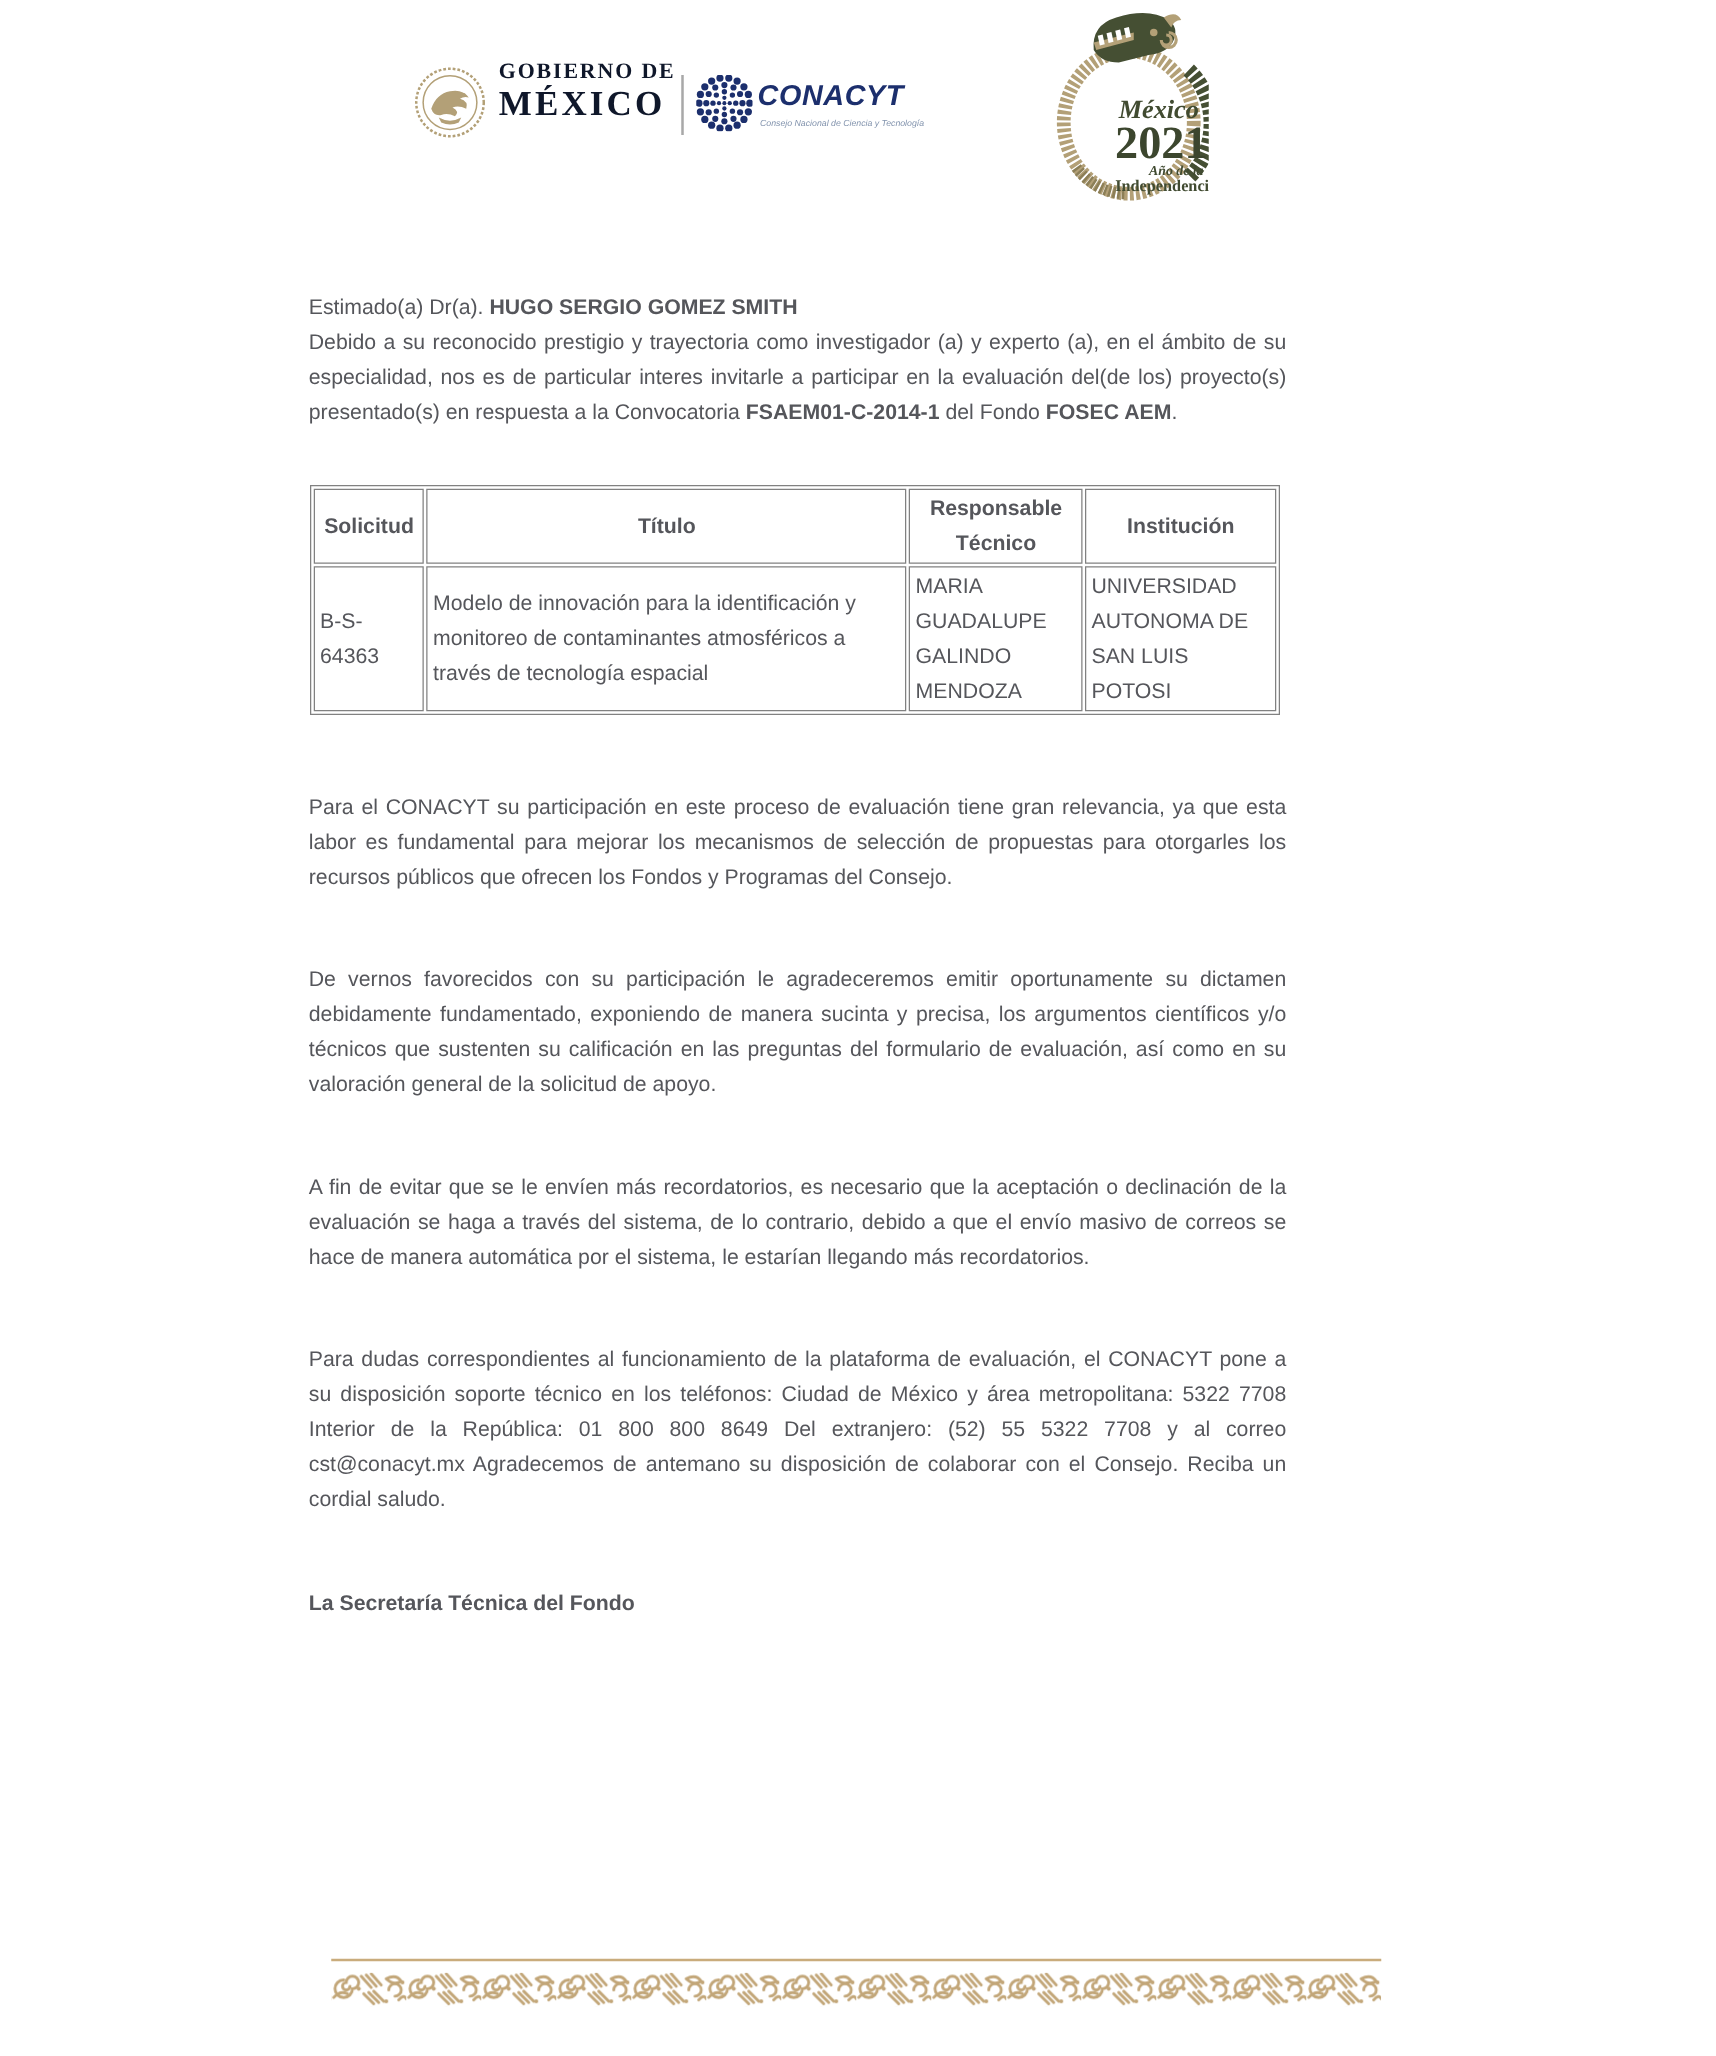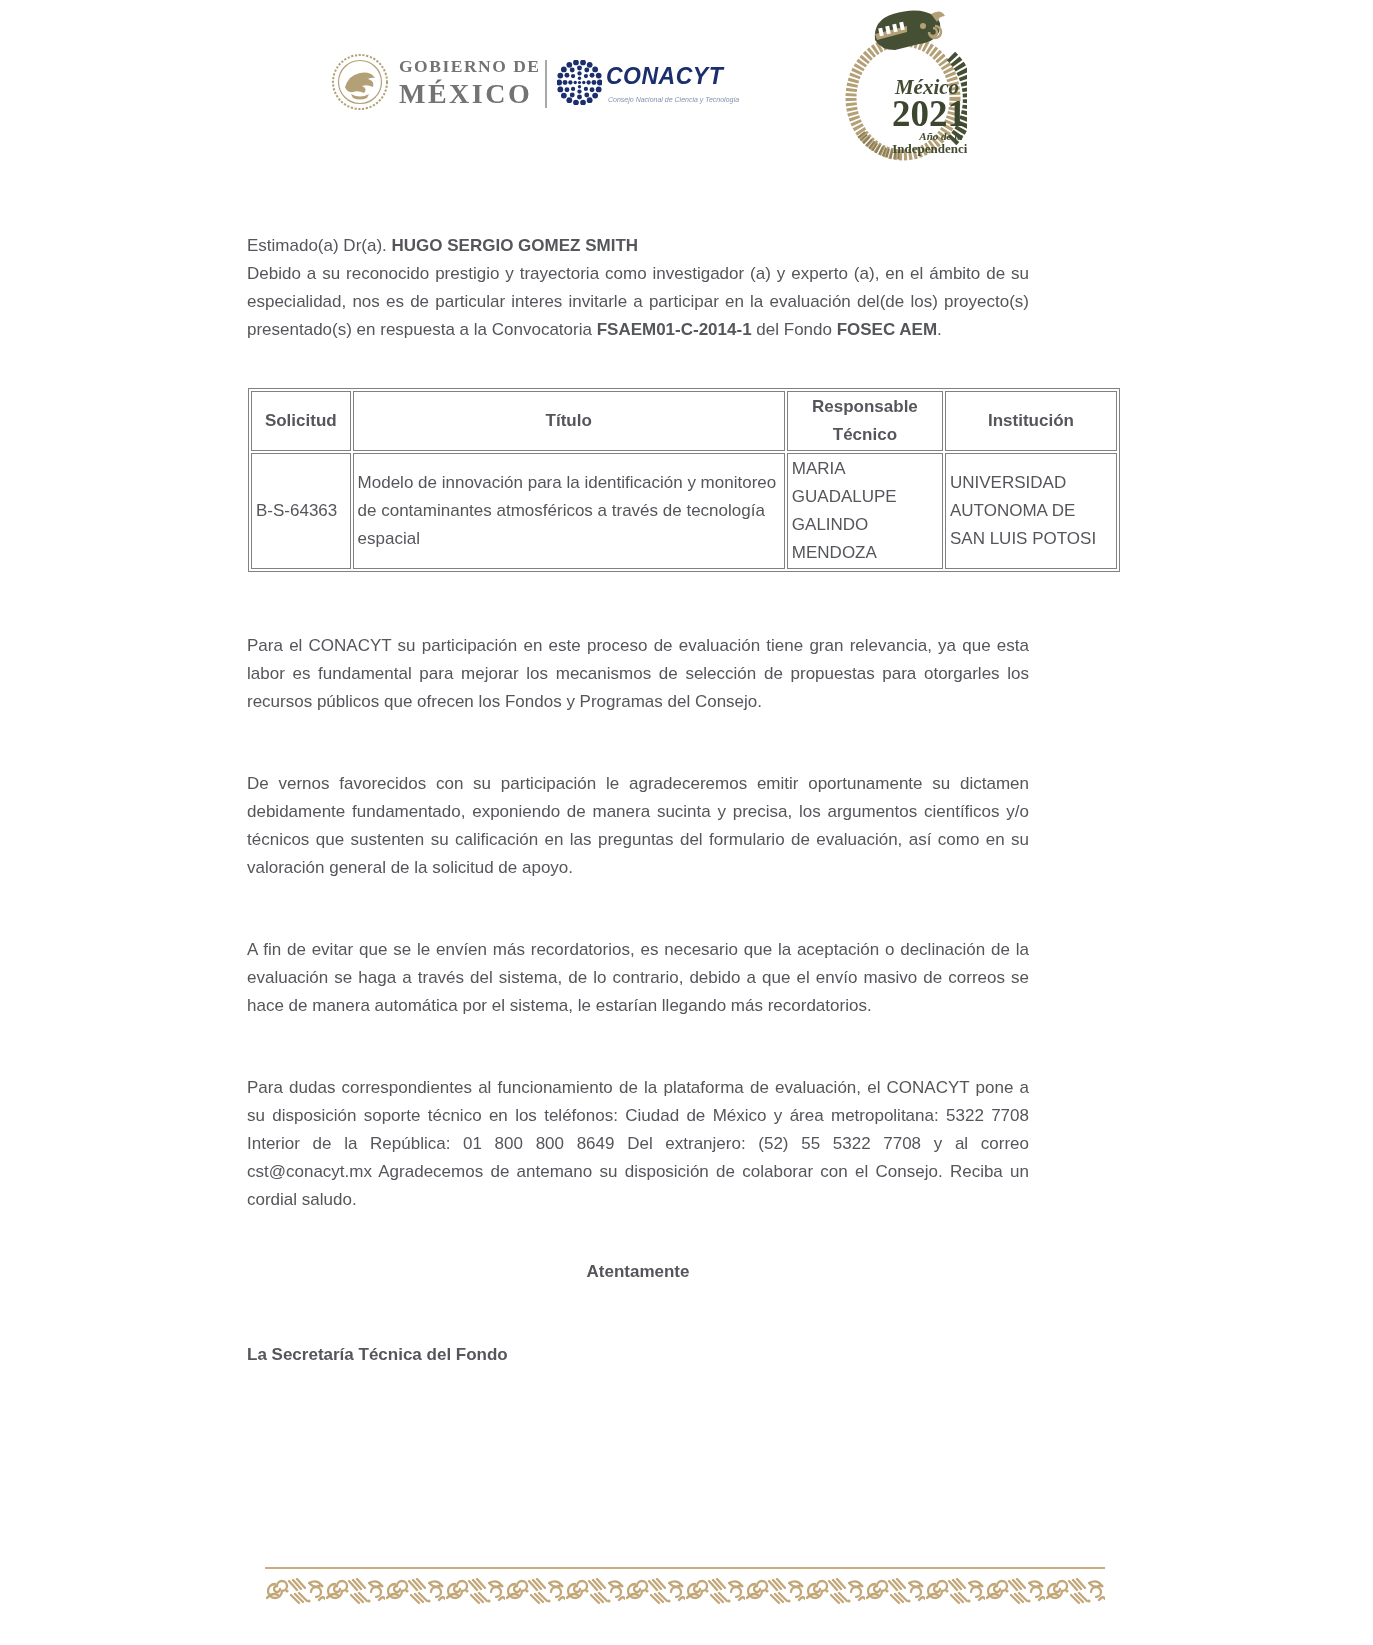--- a/index.html
+++ b/index.html
@@ -1,40 +1,40 @@
 <!DOCTYPE html>
 <html lang="es"><head>
 <meta charset="utf-8">
 <style>
   html,body{margin:0;padding:0;background:#ffffff;}
   .page{position:relative;width:1373px;height:1645px;background:#fff;overflow:hidden;
         font-family:"Liberation Sans", sans-serif;color:#55565b;}
 
   
   .eagle-seal{position:absolute;left:331px;top:53px;}
-  .gov-text{position:absolute;left:399px;top:58px;color:#737373;
+  .gov-text{position:absolute;left:399px;top:48px;color:#0f172a;
             font-family:"Liberation Serif", serif;font-weight:bold;line-height:1;}
   .gov-line1{font-size:17.5px;letter-spacing:1.5px;display:block;}
   .gov-line2{font-size:28px;letter-spacing:2.5px;display:block;margin-top:4px;}
   .logo-divider{position:absolute;left:545px;top:60px;width:2px;height:48px;background:#a8a8a8;}
   .conacyt-dots{position:absolute;left:557px;top:60px;}
   .conacyt-word{position:absolute;left:606px;top:63px;font-size:23px;font-weight:bold;
                 font-style:italic;color:#1c2f6d;letter-spacing:.5px;}
   .conacyt-tag{position:absolute;left:608px;top:96px;font-size:7px;color:#8293ad;font-style:italic;}
   .seal-2021{position:absolute;left:831px;top:4px;}
 
   
   .letter{position:absolute;left:247px;top:232px;width:782px;font-size:17px;line-height:28px;}
   .letter p{margin:0;text-align:justify;}
   .greeting{margin:0;}
   .p-invite{margin-top:22px;}
   b,.bold{font-weight:bold;}
 
   
-  table.projects{margin:44px 0 0 1px;width:872px;table-layout:fixed;
+  table.projects{margin:44px 0 0 1px;width:776px;table-layout:fixed;
         border-collapse:separate;border-spacing:2px;border:1px solid #818181;
         font-size:17px;line-height:28px;color:#55565b;}
   table.projects th{border:1px solid #818181;font-weight:bold;text-align:center;
         vertical-align:middle;height:52px;padding:1px 4px;}
   table.projects td{border:1px solid #818181;vertical-align:middle;height:112px;
         padding:1px 4px;text-align:left;}
 
   .p-after-table{margin-top:60px !important;}
   .p-gap{margin-top:54px !important;}
   .closing{margin-top:44px !important;text-align:center !important;font-weight:bold;}
@@ -169,21 +169,20 @@
           <td>UNIVERSIDAD AUTONOMA DE SAN LUIS POTOSI</td>
         </tr>
       </tbody>
     </table>
 
     <p class="p-after-table">Para el CONACYT su participación en este proceso de evaluación tiene gran relevancia, ya que esta labor es fundamental para mejorar los mecanismos de selección de propuestas para otorgarles los recursos públicos que ofrecen los Fondos y Programas del Consejo.</p>
     <p class="p-gap">De vernos favorecidos con su participación le agradeceremos emitir oportunamente su dictamen debidamente fundamentado, exponiendo de manera sucinta y precisa, los argumentos científicos y/o técnicos que sustenten su calificación en las preguntas del formulario de evaluación, así como en su valoración general de la solicitud de apoyo.</p>
     <p class="p-gap">A fin de evitar que se le envíen más recordatorios, es necesario que la aceptación o declinación de la evaluación se haga a través del sistema, de lo contrario, debido a que el envío masivo de correos se hace de manera automática por el sistema, le estarían llegando más recordatorios.</p>
     <p class="p-gap">Para dudas correspondientes al funcionamiento de la plataforma de evaluación, el CONACYT pone a su disposición soporte técnico en los teléfonos: Ciudad de México y área metropolitana: 5322 7708 Interior de la República: 01 800 800 8649 Del extranjero: (52) 55 5322 7708 y al correo cst@conacyt.mx Agradecemos de antemano su disposición de colaborar con el Consejo. Reciba un cordial saludo.</p>
 
-    <p class="closing">Atentamente</p>
     <p class="sig1">La Secretaría Técnica del Fondo</p>
   </div>
 
   <div class="footer-line"></div>
   <svg class="footer-band" width="840" height="27" viewBox="0 0 840 27" preserveAspectRatio="none">
     <defs>
       <pattern id="greca" width="60" height="27" patternUnits="userSpaceOnUse">
         <g stroke="#c2a678" fill="none" stroke-width="2.3" stroke-linecap="round">
           <path d="M10 6 a7 7 0 1 0 7 7 a5 5 0 1 0 -5 -5 a3 3 0 1 0 3 3"></path>
           <path d="M24 3 l8 9 M28 2 l8 9 M32 1 l8 9"></path>

